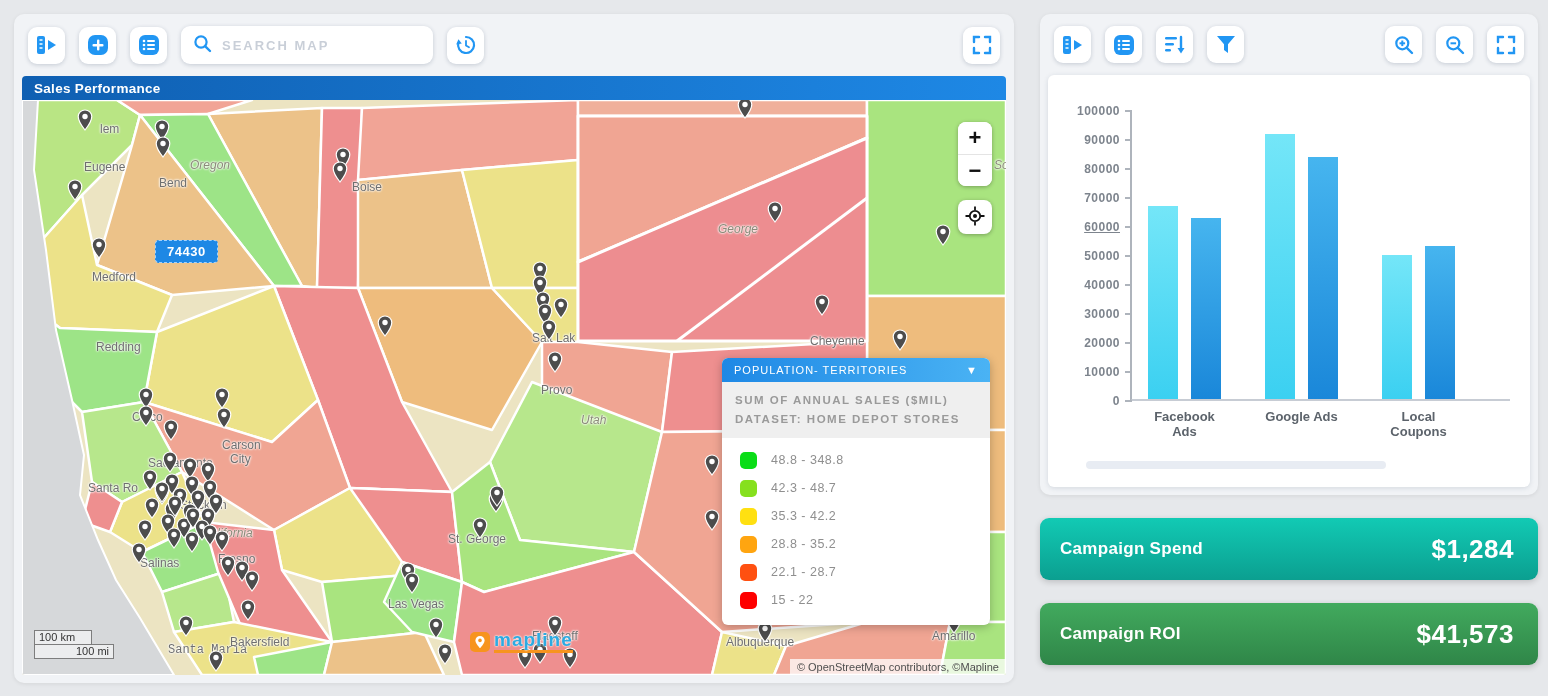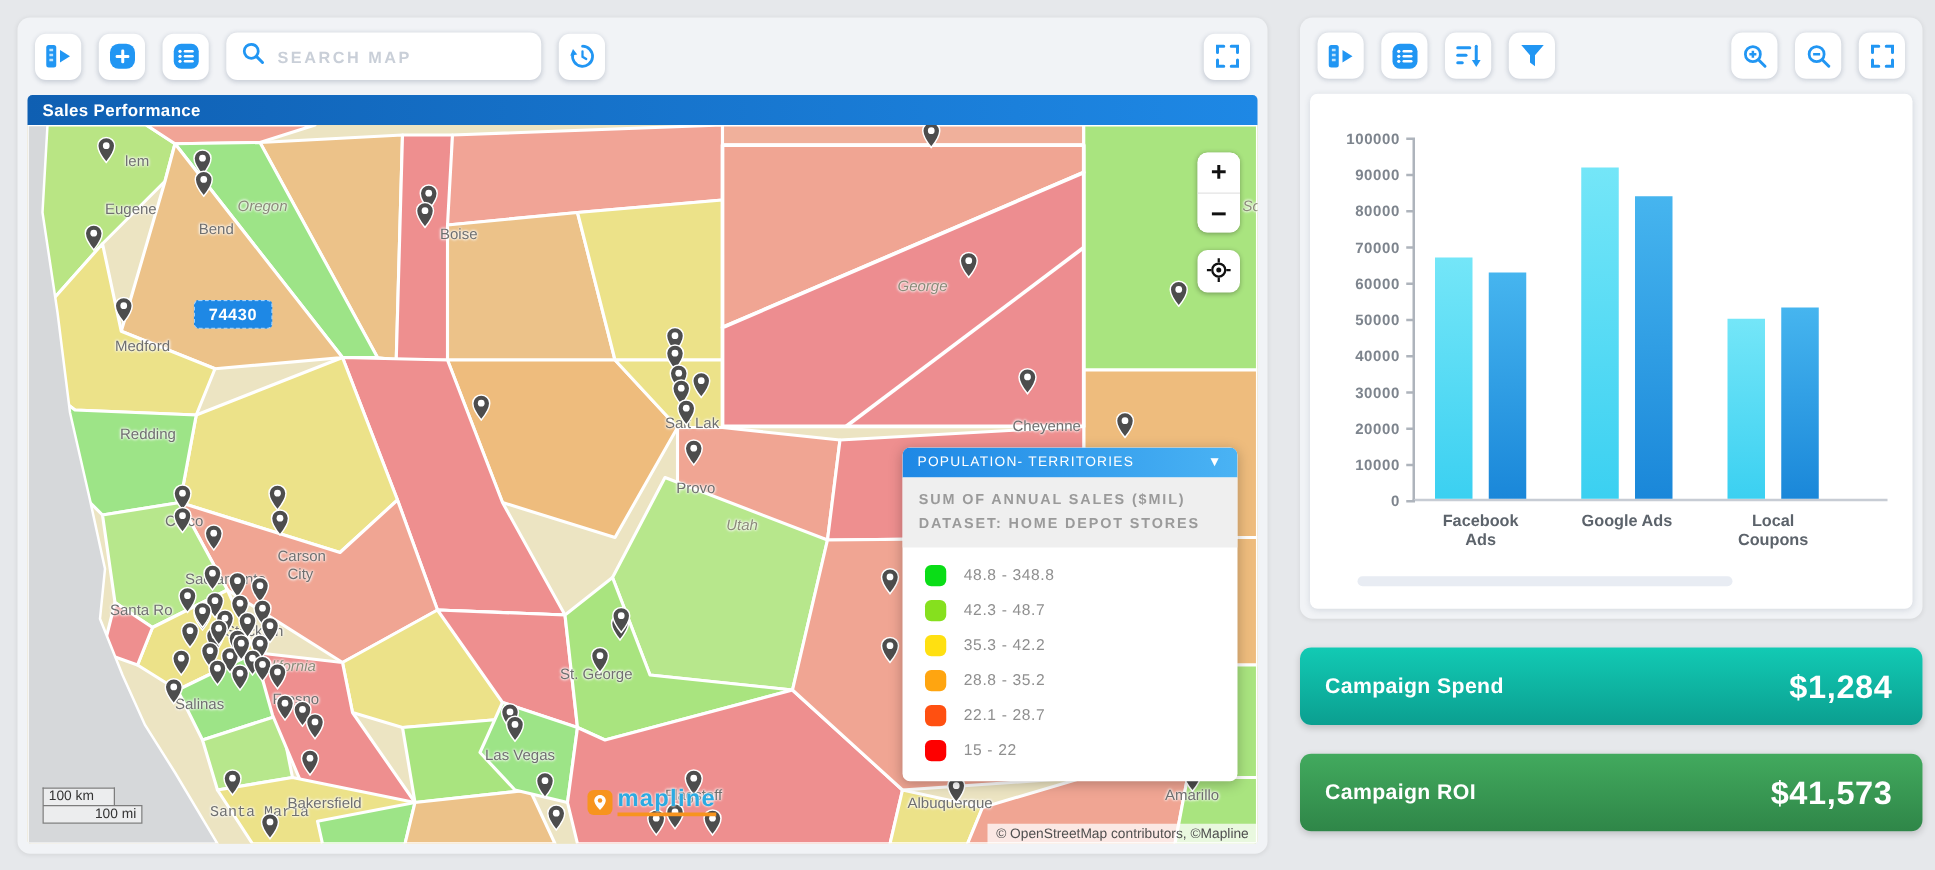--- a/index.html
+++ b/index.html
@@ -698,21 +698,21 @@
       </div>
 
       <div class="chart-card">
         <div class="chart-wrap">
           <div class="chart-flex">
             <div class="y-axis">
                 <span class="y-tick" style="top: 0px;">100000</span>
                 <span class="y-tick" style="top: 29px;">90000</span>
                 <span class="y-tick" style="top: 58px;">80000</span>
                 <span class="y-tick" style="top: 87px;">70000</span>
-                <span class="y-tick" style="top: 116px;">60000</span>
+                <span class="y-tick" style="top: 116px; text-decoration: underline;">60000</span>
                 <span class="y-tick" style="top: 145px;">50000</span>
                 <span class="y-tick" style="top: 174px;">40000</span>
                 <span class="y-tick" style="top: 203px;">30000</span>
                 <span class="y-tick" style="top: 232px;">20000</span>
                 <span class="y-tick" style="top: 261px;">10000</span>
                 <span class="y-tick" style="top: 290px;">0</span>
               </div>
             <div class="plot">
               <div class="groups">
                   <div class="group">

